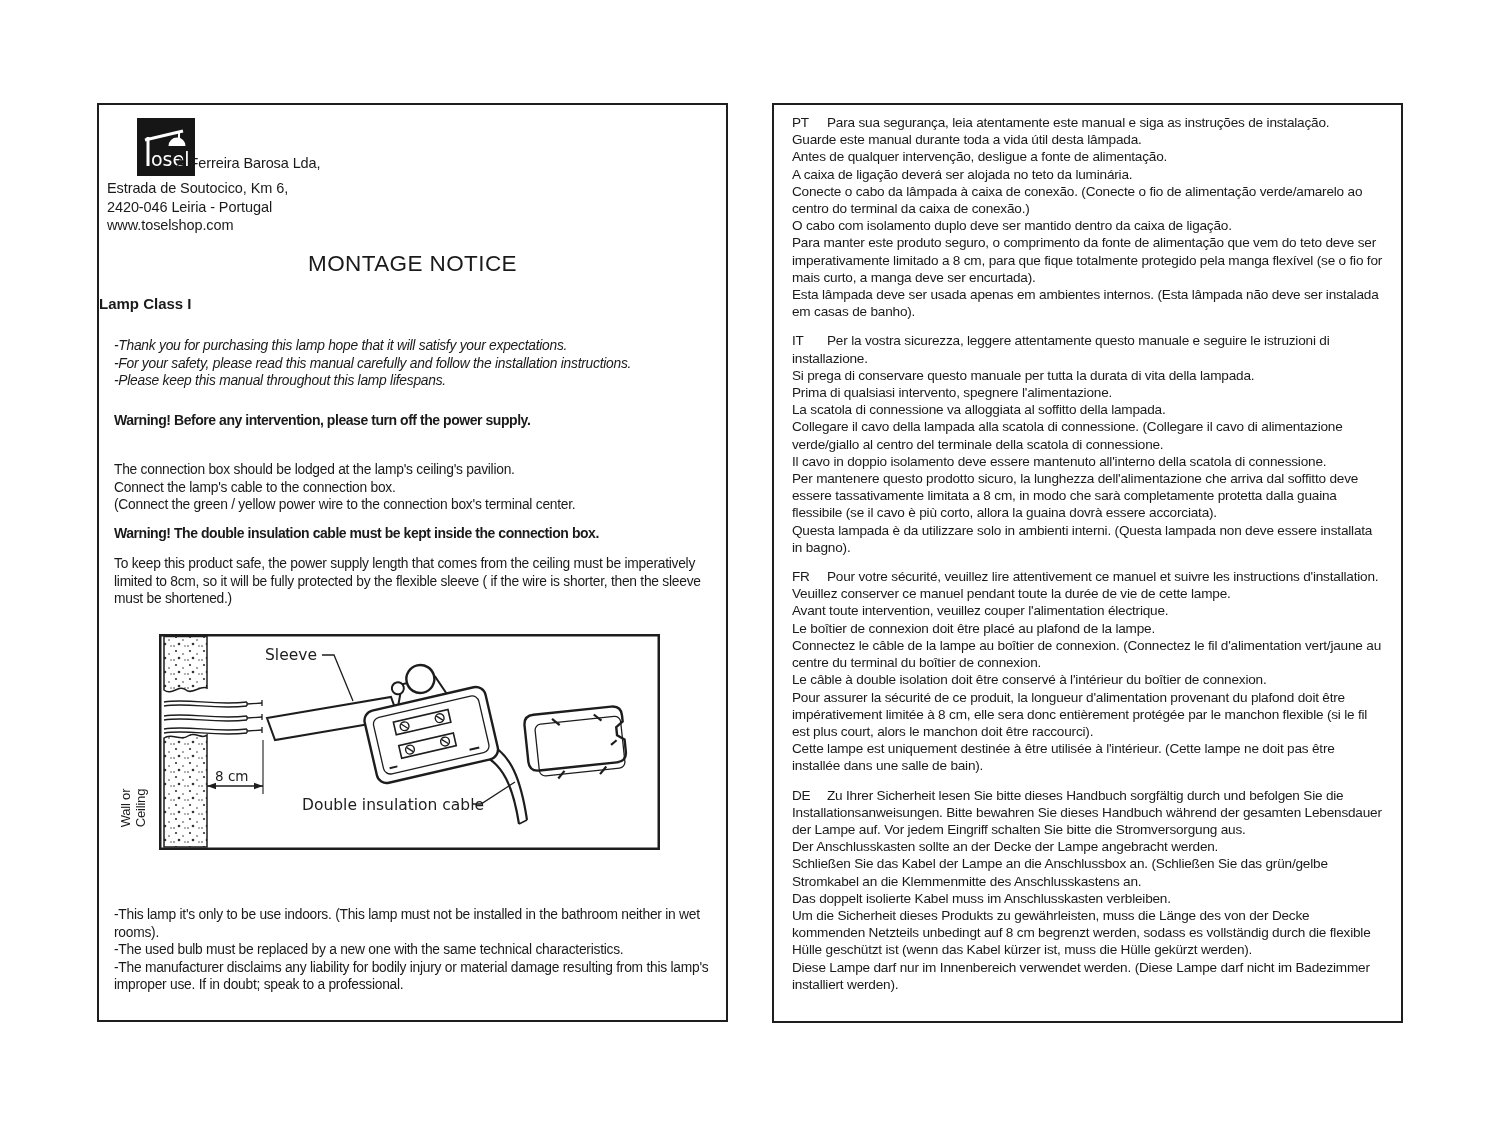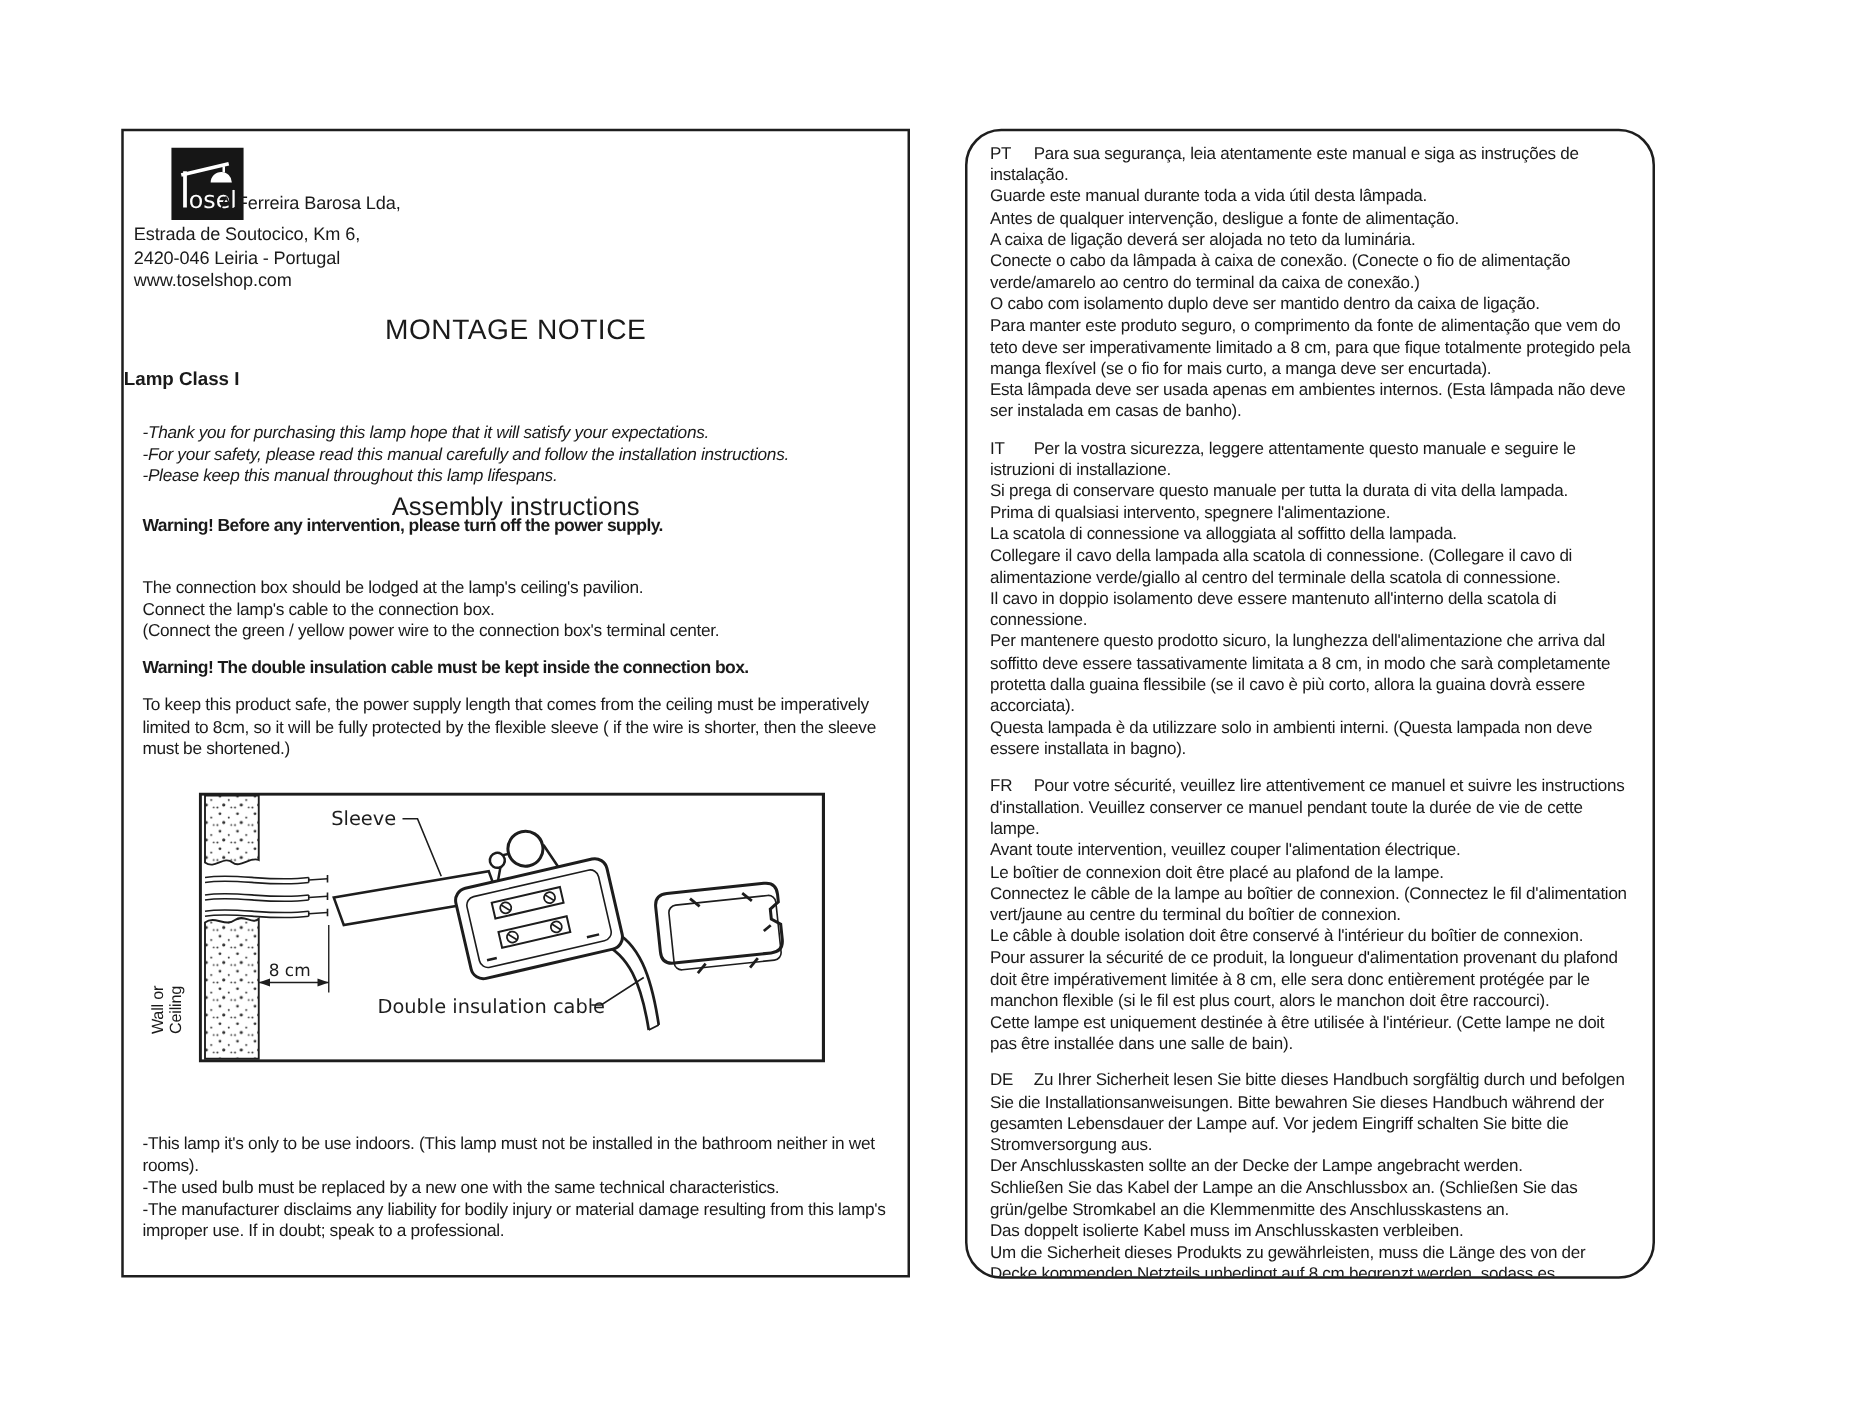--- a/index.html
+++ b/index.html
@@ -3,22 +3,22 @@
 <meta charset="utf-8">
 <style>
   html,body{margin:0;padding:0;}
   body{
     width:1500px;height:1125px;position:relative;background:#ffffff;
     font-family:"Liberation Sans", sans-serif;color:#1a1a1a;
     -webkit-font-smoothing:antialiased;
   }
   .panel{position:absolute;border:2px solid #1e1e1e;background:#fff;box-sizing:border-box;}
   #left-panel{left:97px;top:103px;width:631px;height:919px;}
-  #right-panel{left:772px;top:103px;width:552px;height:920px;padding:9px 16px 0 18px;
-    font-size:13.6px;line-height:17.2px;letter-spacing:-0.2px;overflow:hidden;border-radius:29px;}
+  #right-panel{left:772px;top:103px;width:631px;height:920px;padding:9px 16px 0 18px;
+    font-size:13.6px;line-height:17.2px;letter-spacing:-0.2px;overflow:hidden;}
 
   
   .logo-box{position:absolute;left:10px;top:13px;width:58px;height:58px;margin-left:28px;}
   .company-name{position:absolute;left:77px;top:50px;font-size:14.5px;letter-spacing:-0.1px;}
   .company-addr{position:absolute;left:8px;top:74px;font-size:14.5px;line-height:18.6px;letter-spacing:-0.1px;}
   .doc-title{position:absolute;left:0;top:146px;width:100%;text-align:center;font-size:22.5px;letter-spacing:0.4px;}
   .doc-subtitle{position:absolute;left:0;top:190px;width:100%;font-size:15px;font-weight:bold;}
   .body-text{font-size:13.8px;line-height:17.6px;letter-spacing:-0.25px;white-space:pre-line;}
   .intro{position:absolute;left:15px;top:232px;width:600px;font-style:italic;}
   .h-center{position:absolute;left:0;width:100%;text-align:center;font-size:20.5px;}
@@ -64,21 +64,20 @@
     <div>www.toselshop.com</div>
   </div>
 
   <div class="doc-title">MONTAGE NOTICE</div>
   <div class="doc-subtitle">Lamp Class I</div>
 
   <div class="body-text intro">-Thank you for purchasing this lamp hope that it will satisfy your expectations.
 -For your safety, please read this manual carefully and follow the installation instructions.
 -Please keep this manual throughout this lamp lifespans.</div>
 
-  <div class="h-center h-assembly">Assembly instructions</div>
   <div class="warning warning-1">Warning! Before any intervention, please turn off the power supply.</div>
   <div class="body-text steps">The connection box should be lodged at the lamp's ceiling's pavilion.
 Connect the lamp's cable to the connection box.
 (Connect the green / yellow power wire to the connection box's terminal center.</div>
   <div class="warning warning-2">Warning! The double insulation cable must be kept inside the connection box.</div>
   <div class="body-text length-note">To keep this product safe, the power supply length that comes from the ceiling must be imperatively limited to 8cm, so it will be fully protected by the flexible sleeve ( if the wire is shorter, then the sleeve must be shortened.)</div>
 
   <div class="wall-label">Wall or
 Ceiling</div>
 

